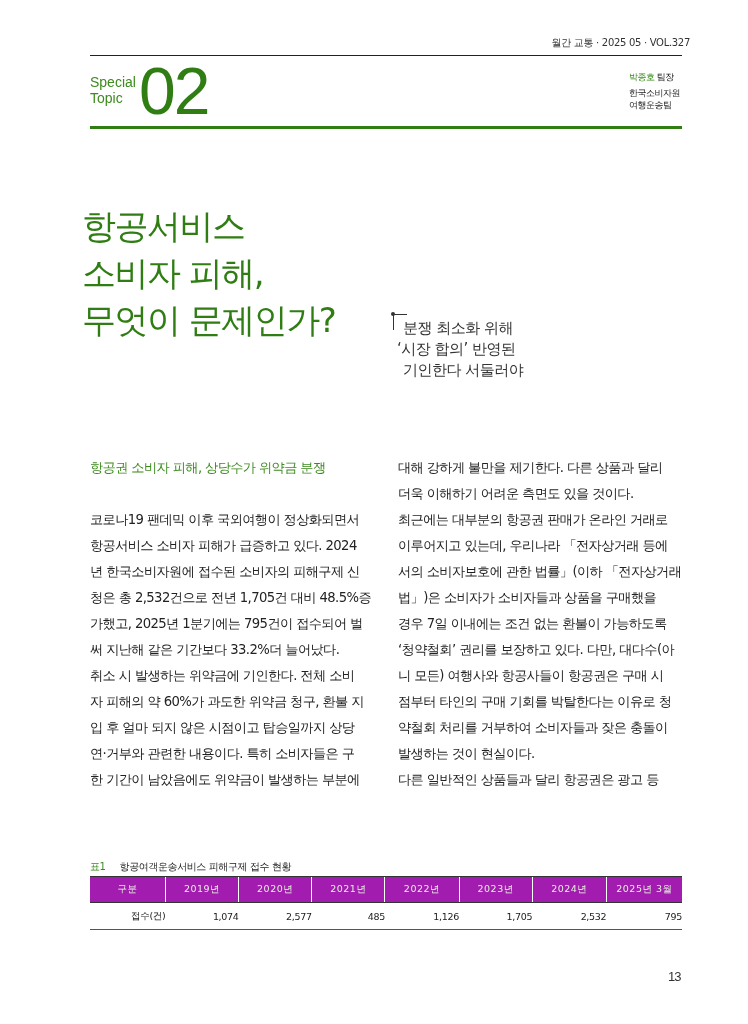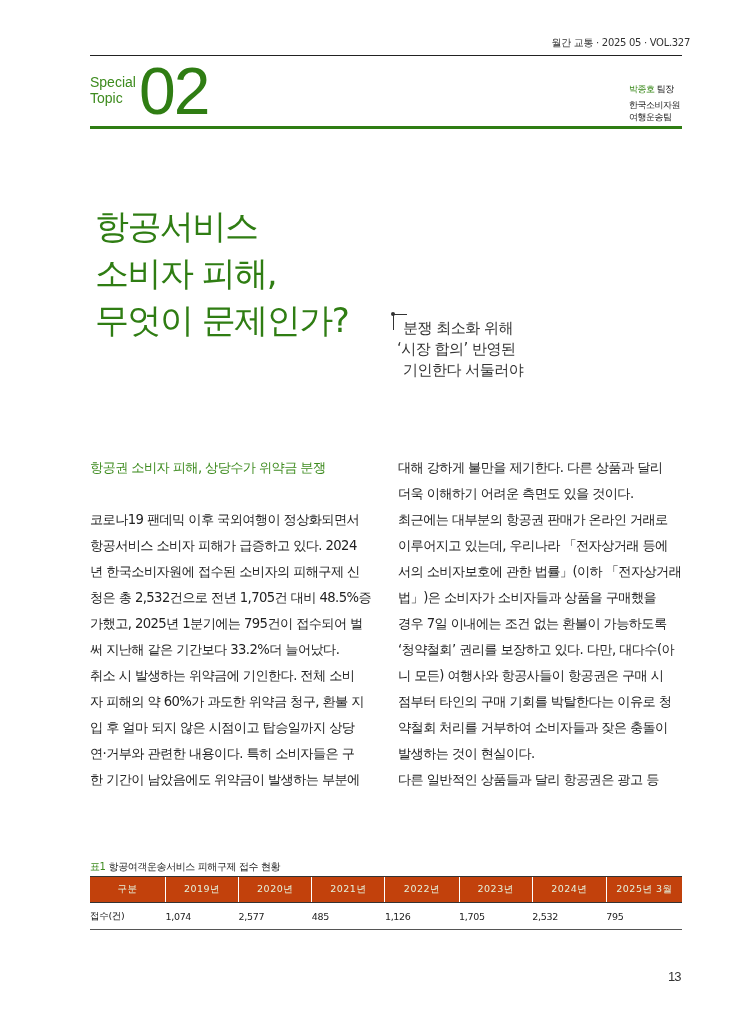--- a/index.html
+++ b/index.html
@@ -53,32 +53,32 @@
     }
     .green-rule {
       left: 90px;
       width: 592px;
       top: 126px;
       height: 3px;
       background: #2f7d13;
     }
     .author {
       left: 629px;
-      top: 82px;
+      top: 70px;
       font-size: 9px;
       line-height: 15px;
       color: #222;
       letter-spacing: -0.5px;
     }
     .author .name { color: #3d8b1e; }
     .author .org { margin-top: 2px; line-height: 12px; }
 
     
     .title {
-      left: 95px;
+      left: 82px;
       top: 203px;
       font-size: 34px;
       line-height: 47px;
       color: #2f7d13;
       letter-spacing: -1.5px;
     }
     .title div { white-space: nowrap; }
 
     .subtitle-marker {
       left: 393px;
@@ -135,42 +135,42 @@
     .line { display: block; white-space: nowrap; }
 
     
     .table-caption {
       left: 90px;
       top: 860px;
       font-size: 10px;
       color: #222;
       letter-spacing: -0.4px;
     }
-    .table-caption .label { color: #3d8b1e; margin-right: 3px; }
+    .table-caption .label { color: #3d8b1e; margin-right: 14px; }
     .data-table {
       left: 90px;
       top: 876px;
       width: 592px;
       border-collapse: collapse;
       font-size: 9.5px;
     }
     .data-table th {
-      background: #c2410c;
+      background: #a21caf;
       color: #e4f1dc;
       font-weight: normal;
       height: 25px;
       border-top: 1px solid #333;
       border-bottom: 1px solid #333;
       border-left: 1px solid #ffffff;
       letter-spacing: 0.5px;
       padding: 0;
     }
     .data-table th:first-child { border-left: none; }
     .data-table td {
-      text-align: left;
+      text-align: right;
       height: 26px;
       color: #222;
       border-bottom: 1px solid #555;
       padding: 0;
       letter-spacing: -0.3px;
     }
 
     .page-number {
       left: 668px;
       top: 969px;

